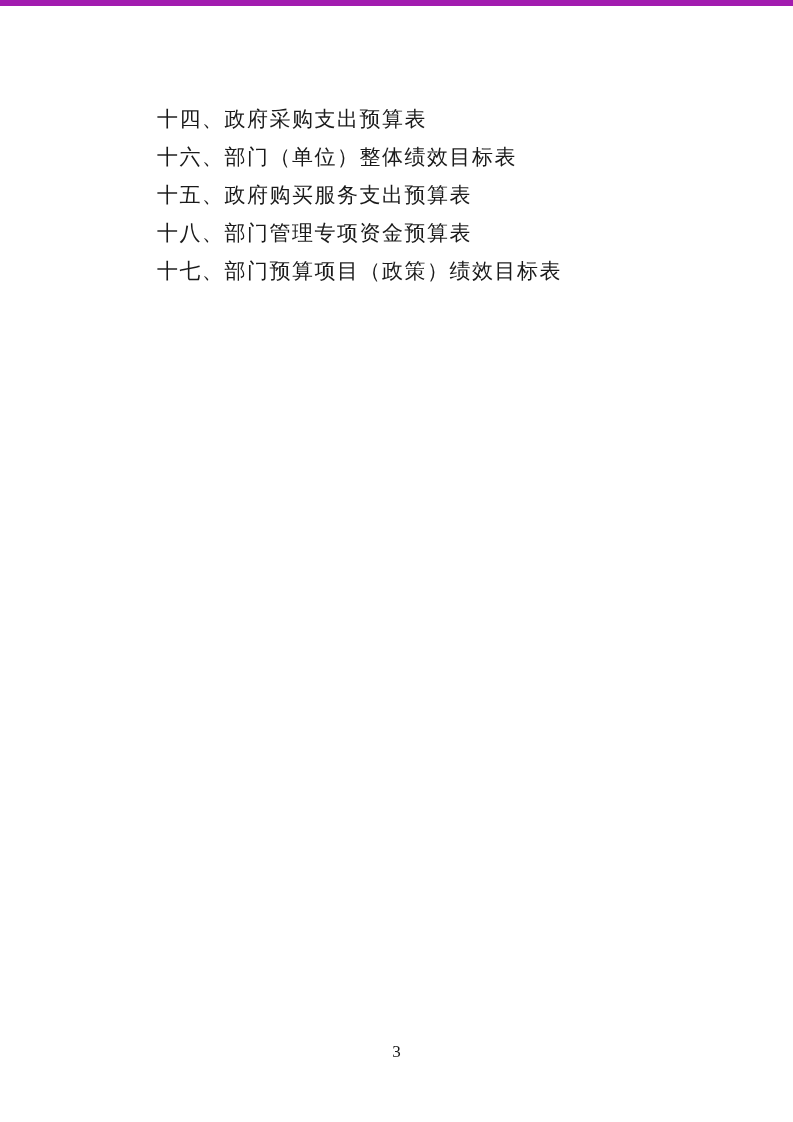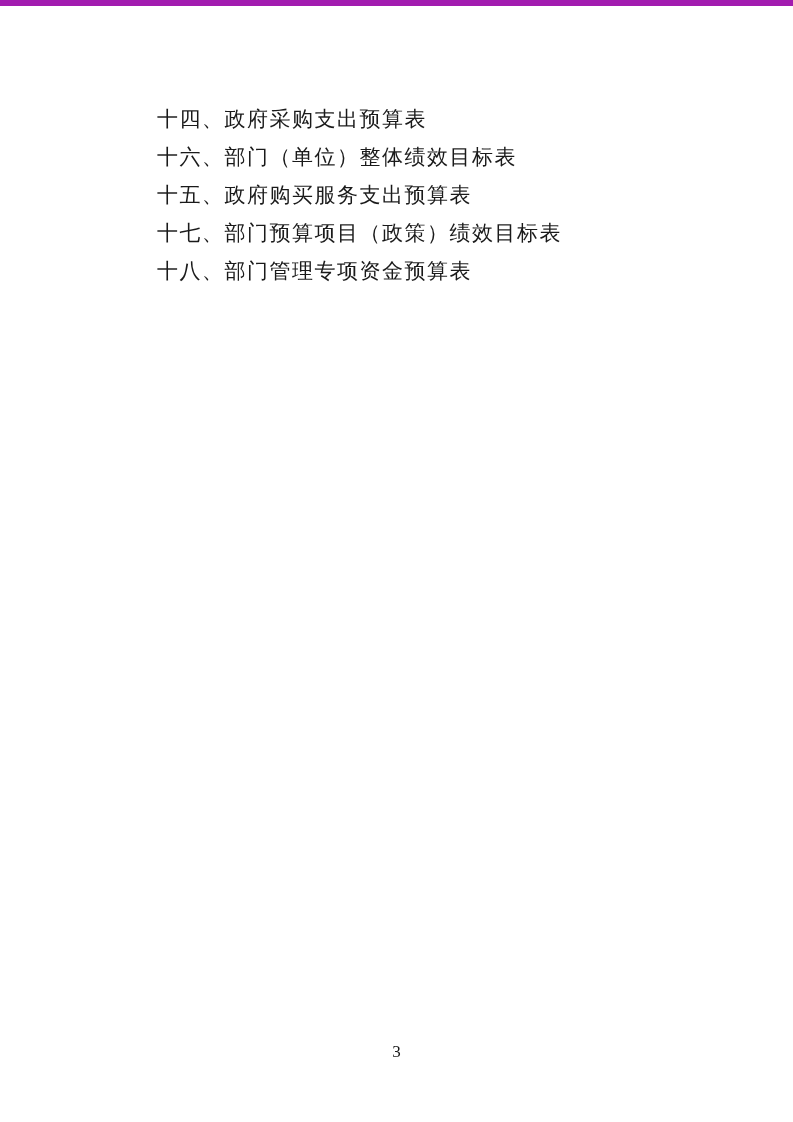--- a/index.html
+++ b/index.html
@@ -44,17 +44,17 @@
   }
 </style>
 </head>
 <body>
 
 <div class="page">
   <div class="toc">
     <p class="toc-line">十四、政府采购支出预算表</p>
     <p class="toc-line">十六、部门（单位）整体绩效目标表</p>
     <p class="toc-line">十五、政府购买服务支出预算表</p>
+    <p class="toc-line">十八、部门管理专项资金预算表</p>
     <p class="toc-line">十七、部门预算项目（政策）绩效目标表</p>
-    <p class="toc-line">十八、部门管理专项资金预算表</p>
   </div>
   <div class="page-number">3</div>
 </div>
 
 </body></html>

